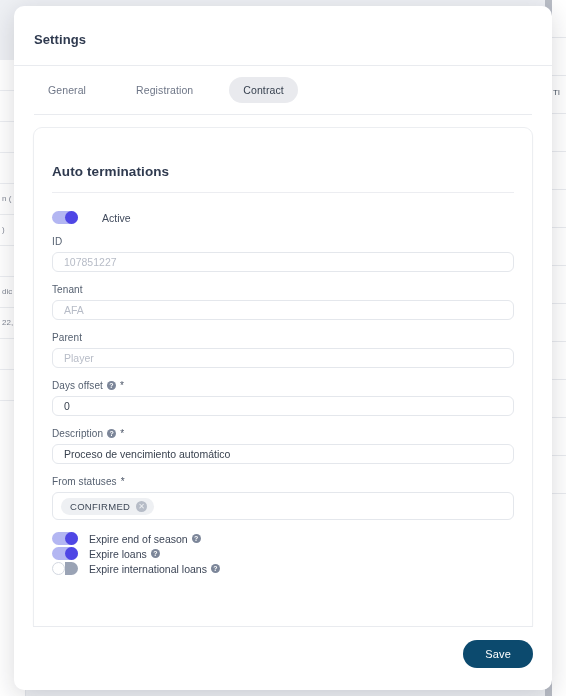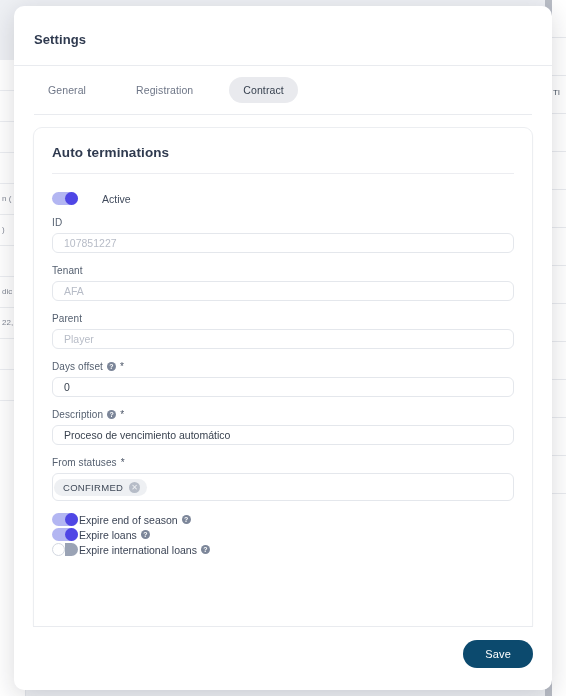--- a/index.html
+++ b/index.html
@@ -101,20 +101,21 @@
     background: #fff;
     padding: 17px 18px 14px 18px;
     height: 507px;
     box-shadow: 0 1px 2px rgba(30,35,50,.03);
   }
   #section-title {
     font-size: 13.5px;
     font-weight: bold;
     color: #2f3a4f;
     letter-spacing: .1px;
+    margin-top: 19px;
   }
   #section-rule {
     margin: 13px 0 0 0;
     border-bottom: 1px solid #ecedf1;
   }
 
   
   .toggle-row {
     display: flex; align-items: center; gap: 24px;
   }
@@ -185,41 +186,41 @@
   }
   .input::placeholder { color: #b7bcc7; }
 
   
   .chip-field {
     width: 100%;
     min-height: 28px;
     border: 1px solid #e4e7ec;
     border-radius: 6px;
     background: #fff;
-    padding: 4px 1px;
+    padding: 4px 8px;
     display: flex; align-items: center; gap: 5px;
   }
   .chip {
     display: inline-flex; align-items: center; gap: 6px;
     background: #eef0f3;
     border-radius: 11px;
     padding: 3px 7px 3px 9px;
     font-size: 9.5px;
     color: #3e4857;
     letter-spacing: .3px;
   }
   .chip-x {
     width: 11px; height: 11px; border-radius: 50%;
     background: #b6bcc7; color: #eef0f3;
     font-size: 8px; line-height: 11px; text-align: center;
     cursor: pointer;
   }
 
   #switch-list { margin-top: 12px; display: flex; flex-direction: column; gap: 2px; }
-  #switch-list .toggle-row { gap: 1px; }
+  #switch-list .toggle-row { gap: 11px; }
   #switch-list .toggle-label {
     display: flex; align-items: center; gap: 4px;
     font-size: 10.5px; color: #3c4556;
   }
 
   
   #modal-footer {
     border-top: 1px solid #e9ebef;
     margin: 0 19px;
     padding: 13px 0 0 0;

